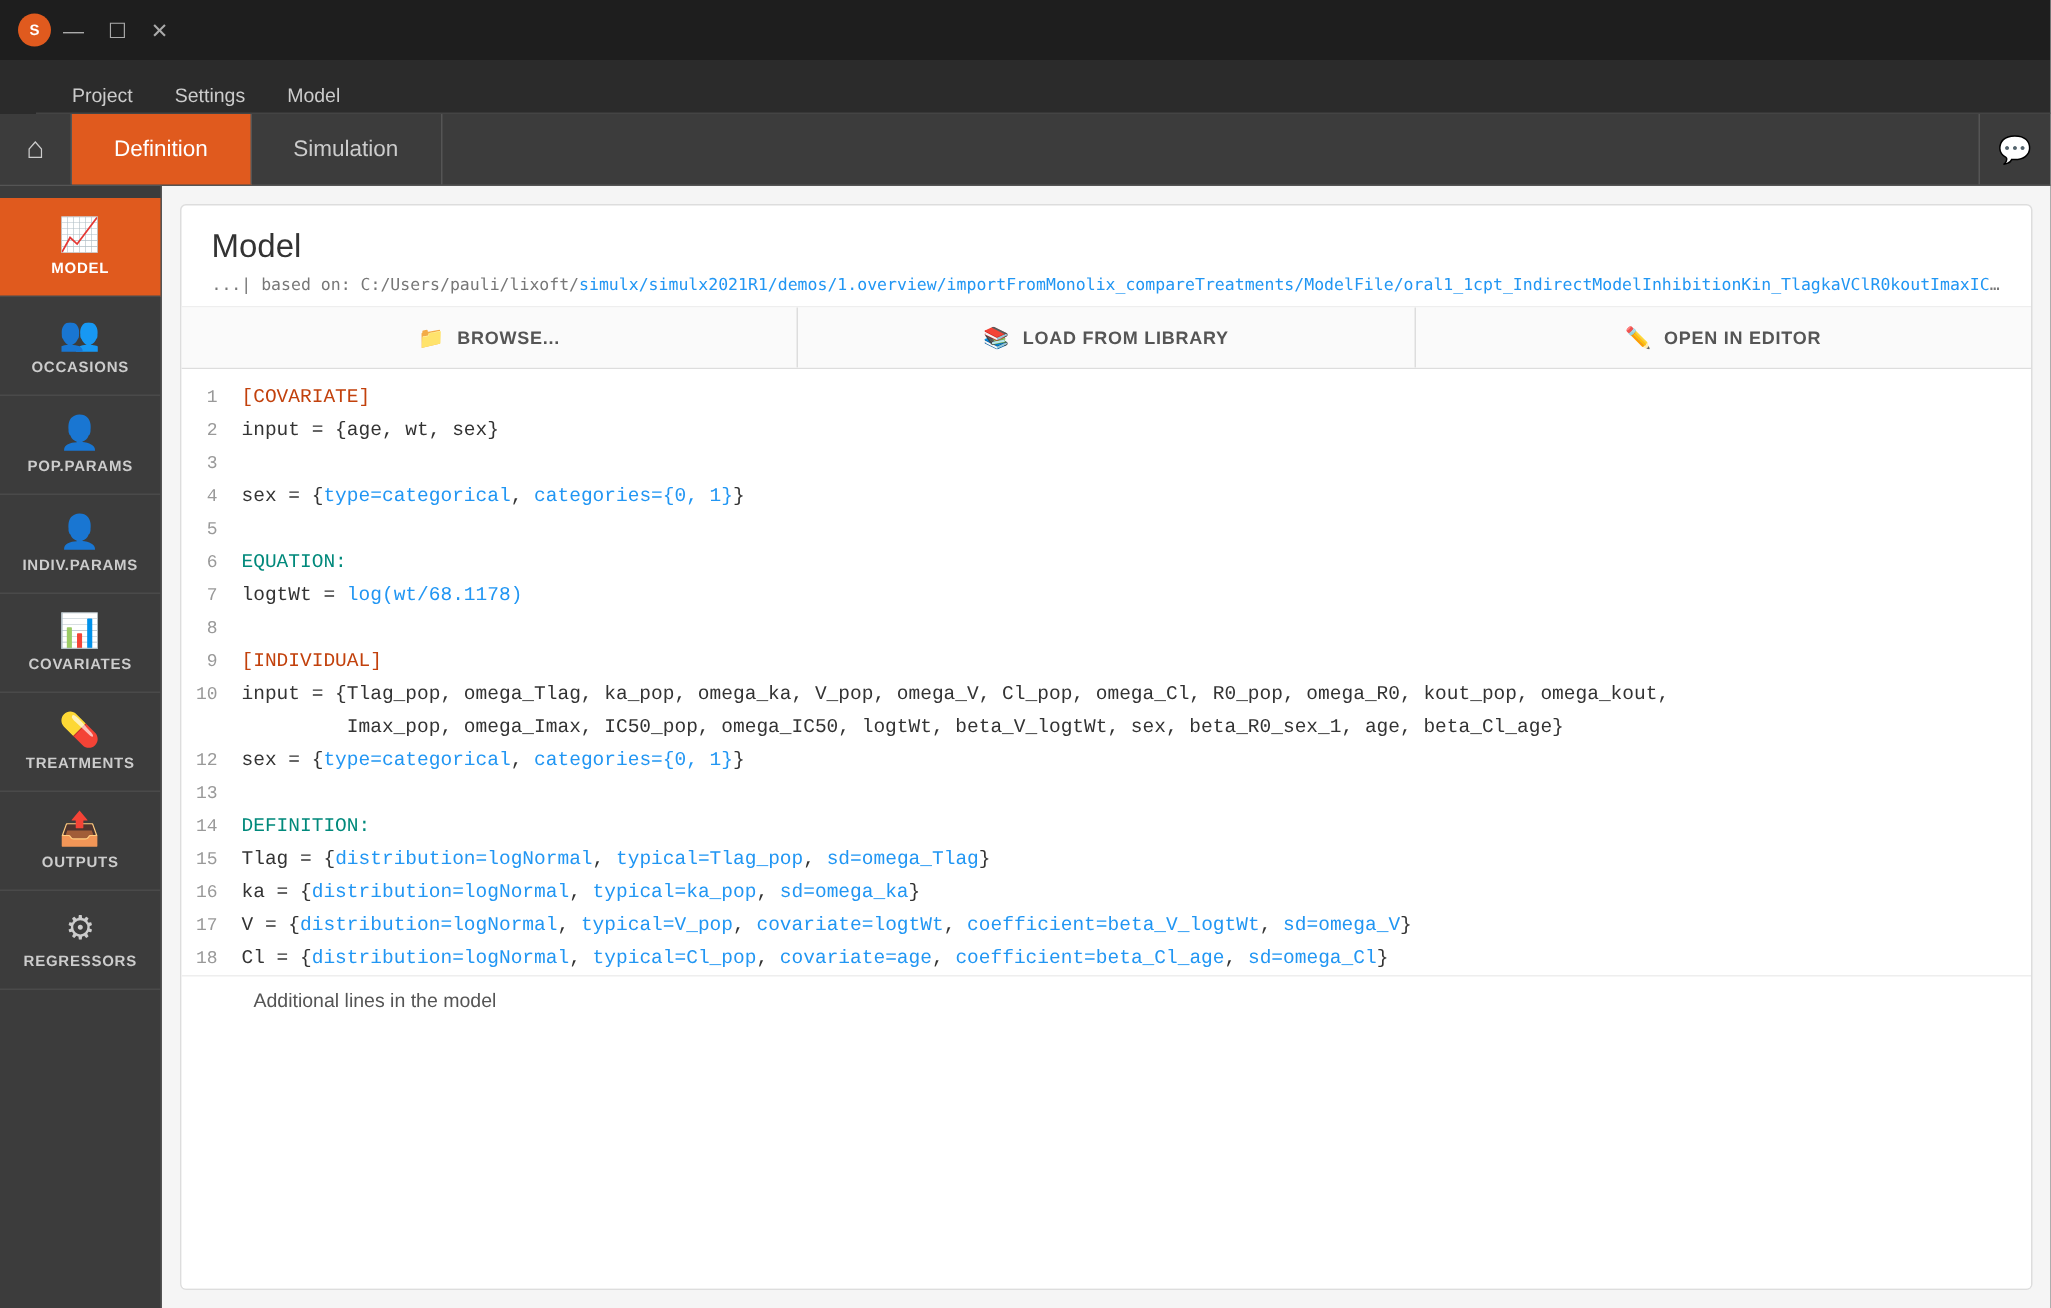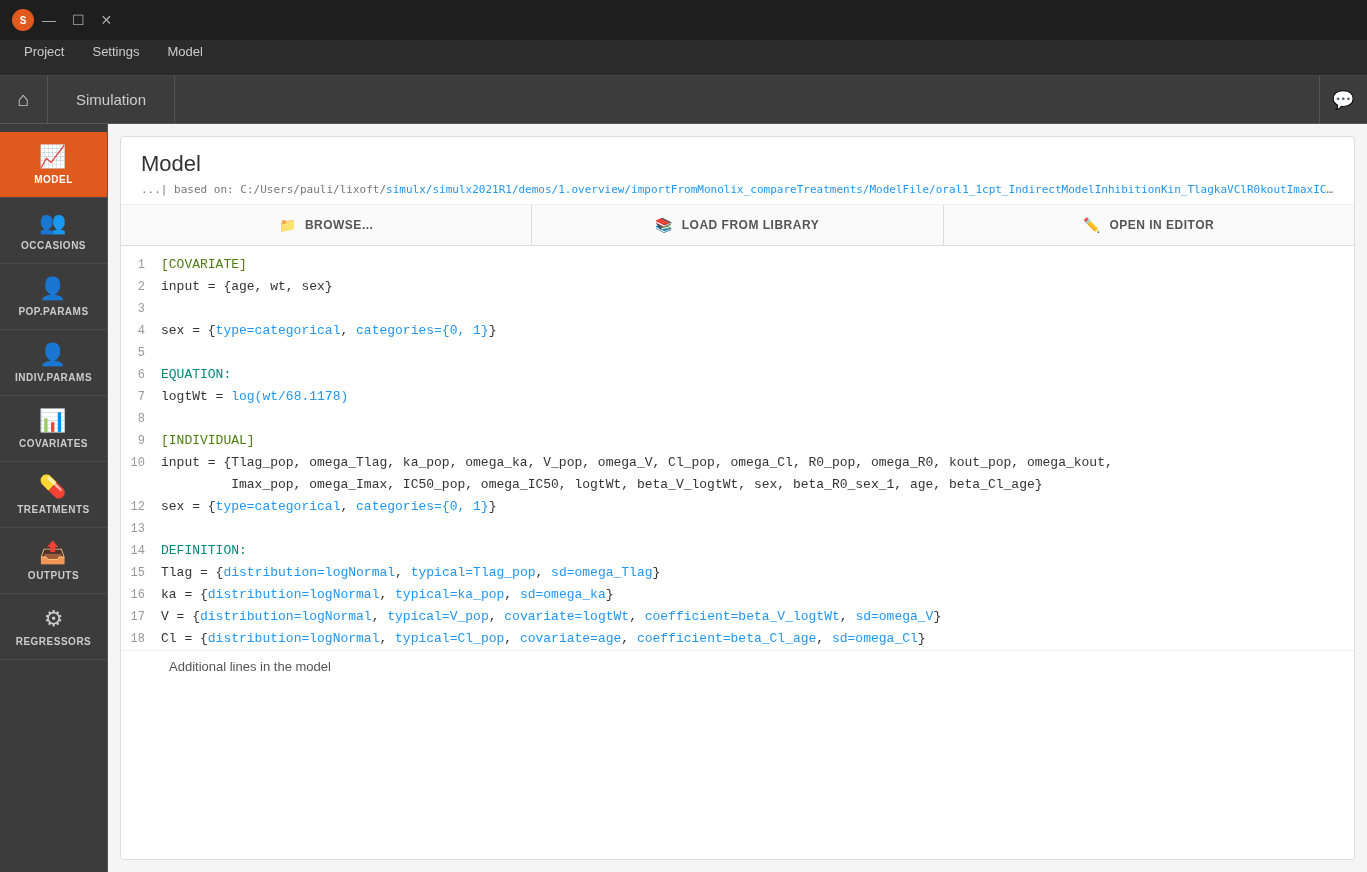--- a/index.html
+++ b/index.html
@@ -23,24 +23,25 @@
       color: white; font-size: 10px; font-weight: bold;
     }
     .titlebar .title-text { flex: 1; }
     .titlebar .win-controls { display: flex; gap: 16px; font-size: 14px; color: #aaa; cursor: pointer; }
 
     
     .menubar {
       background: #2b2b2b;
       height: 36px;
       display: flex;
-      align-items: flex-start;
+      align-items: flex-end;
       padding: 0 12px;
       gap: 4px;
       border-bottom: 1px solid #444;
+      margin-left: 24px;
     }
     .menubar .menu-item {
       color: #ccc;
       font-size: 13px;
       padding: 4px 12px;
       cursor: pointer;
       border-radius: 3px;
     }
 
     
@@ -197,21 +198,21 @@
       min-width: 32px;
       color: #999;
       text-align: right;
       padding-right: 16px;
       user-select: none;
       font-size: 12px;
     }
     .line-content { flex: 1; white-space: pre; }
 
     
-    .kw-orange { color: #4d7c0f; }
+    .kw-orange { color: #c2410c; }
     .kw-blue { color: #2196F3; }
     .kw-teal { color: #00897B; }
     .plain { color: #333; }
 
     .additional-lines {
       padding: 8px 48px;
       color: #555;
       font-size: 13px;
       font-family: 'Segoe UI', Arial, sans-serif;
       border-top: 1px solid #eee;
@@ -237,20 +238,21 @@
 <div class="menubar">
   <div class="menu-item">Project</div>
   <div class="menu-item">Settings</div>
   <div class="menu-item">Model</div>
 </div>
 
 <div class="navtabs">
   <div class="home-btn">
     <span class="home-icon">⌂</span>
   </div>
+  <div class="navtab active">Definition</div>
   <div class="navtab">Simulation</div>
   <div class="chat-icon">💬</div>
 </div>
 
 <div class="main-layout">
 
   <div class="sidebar">
     <div class="sidebar-item active">
       <span class="sidebar-icon">📈</span>
       <span class="sidebar-label">MODEL</span>

